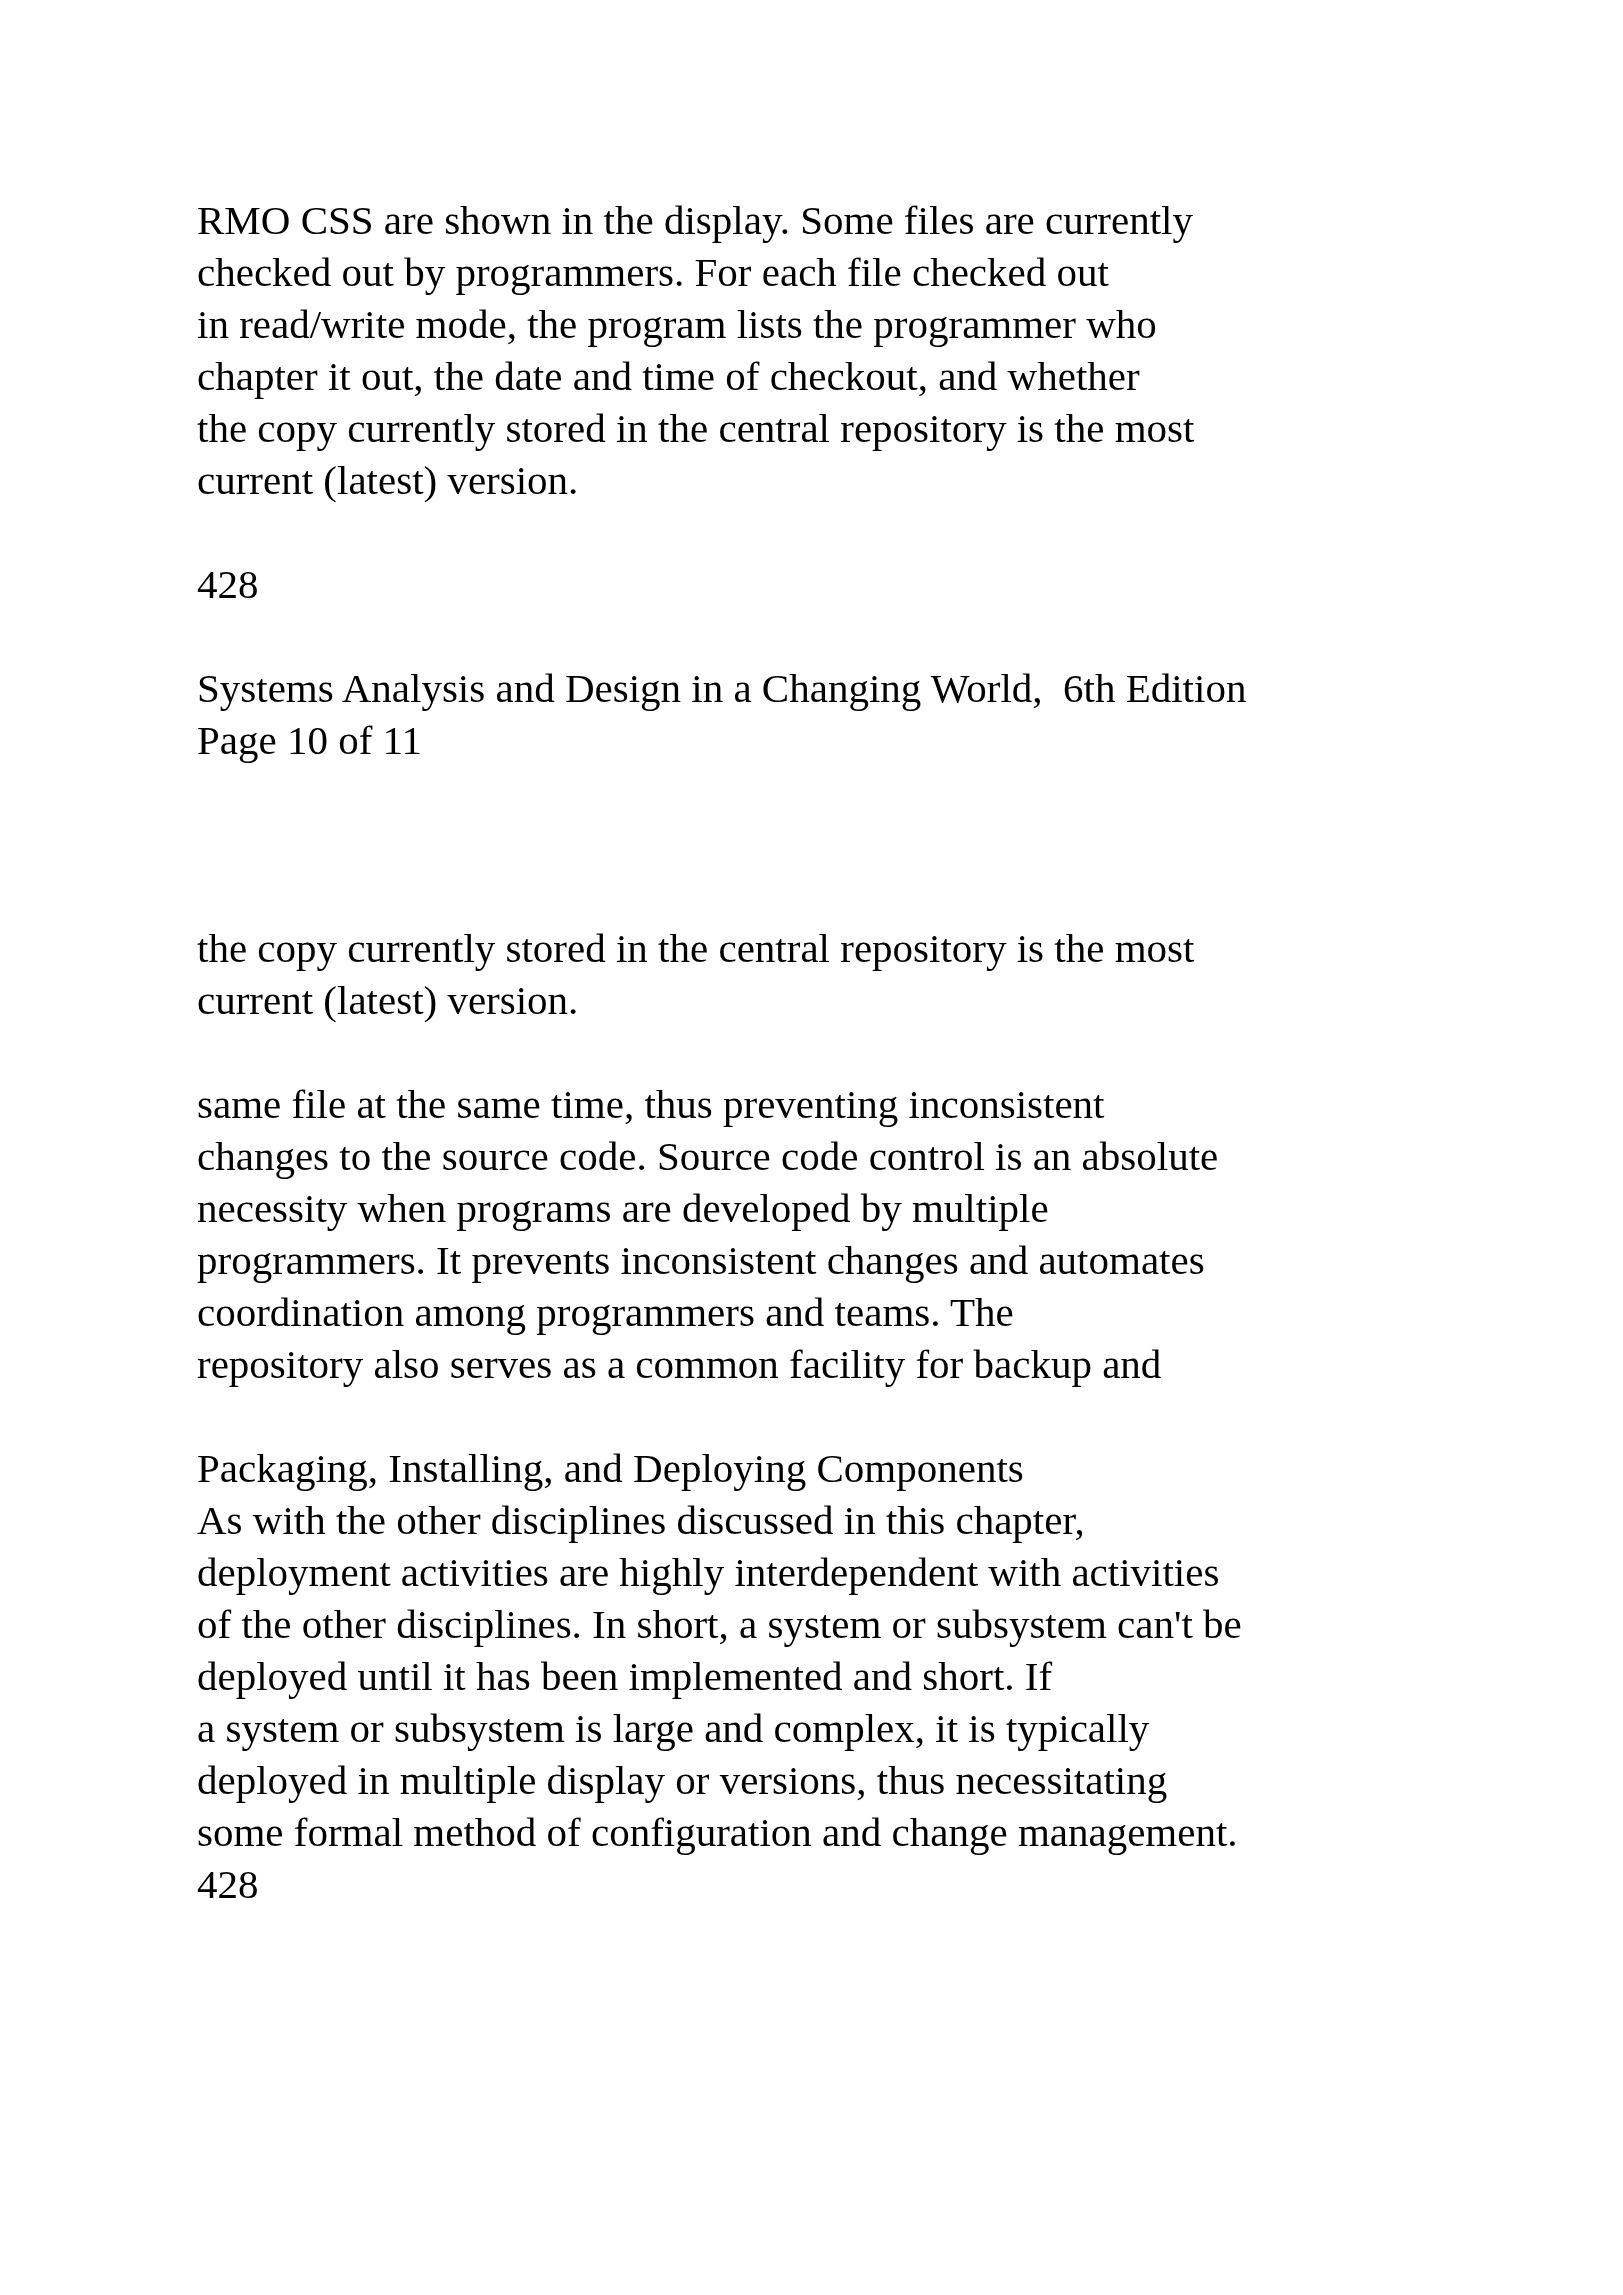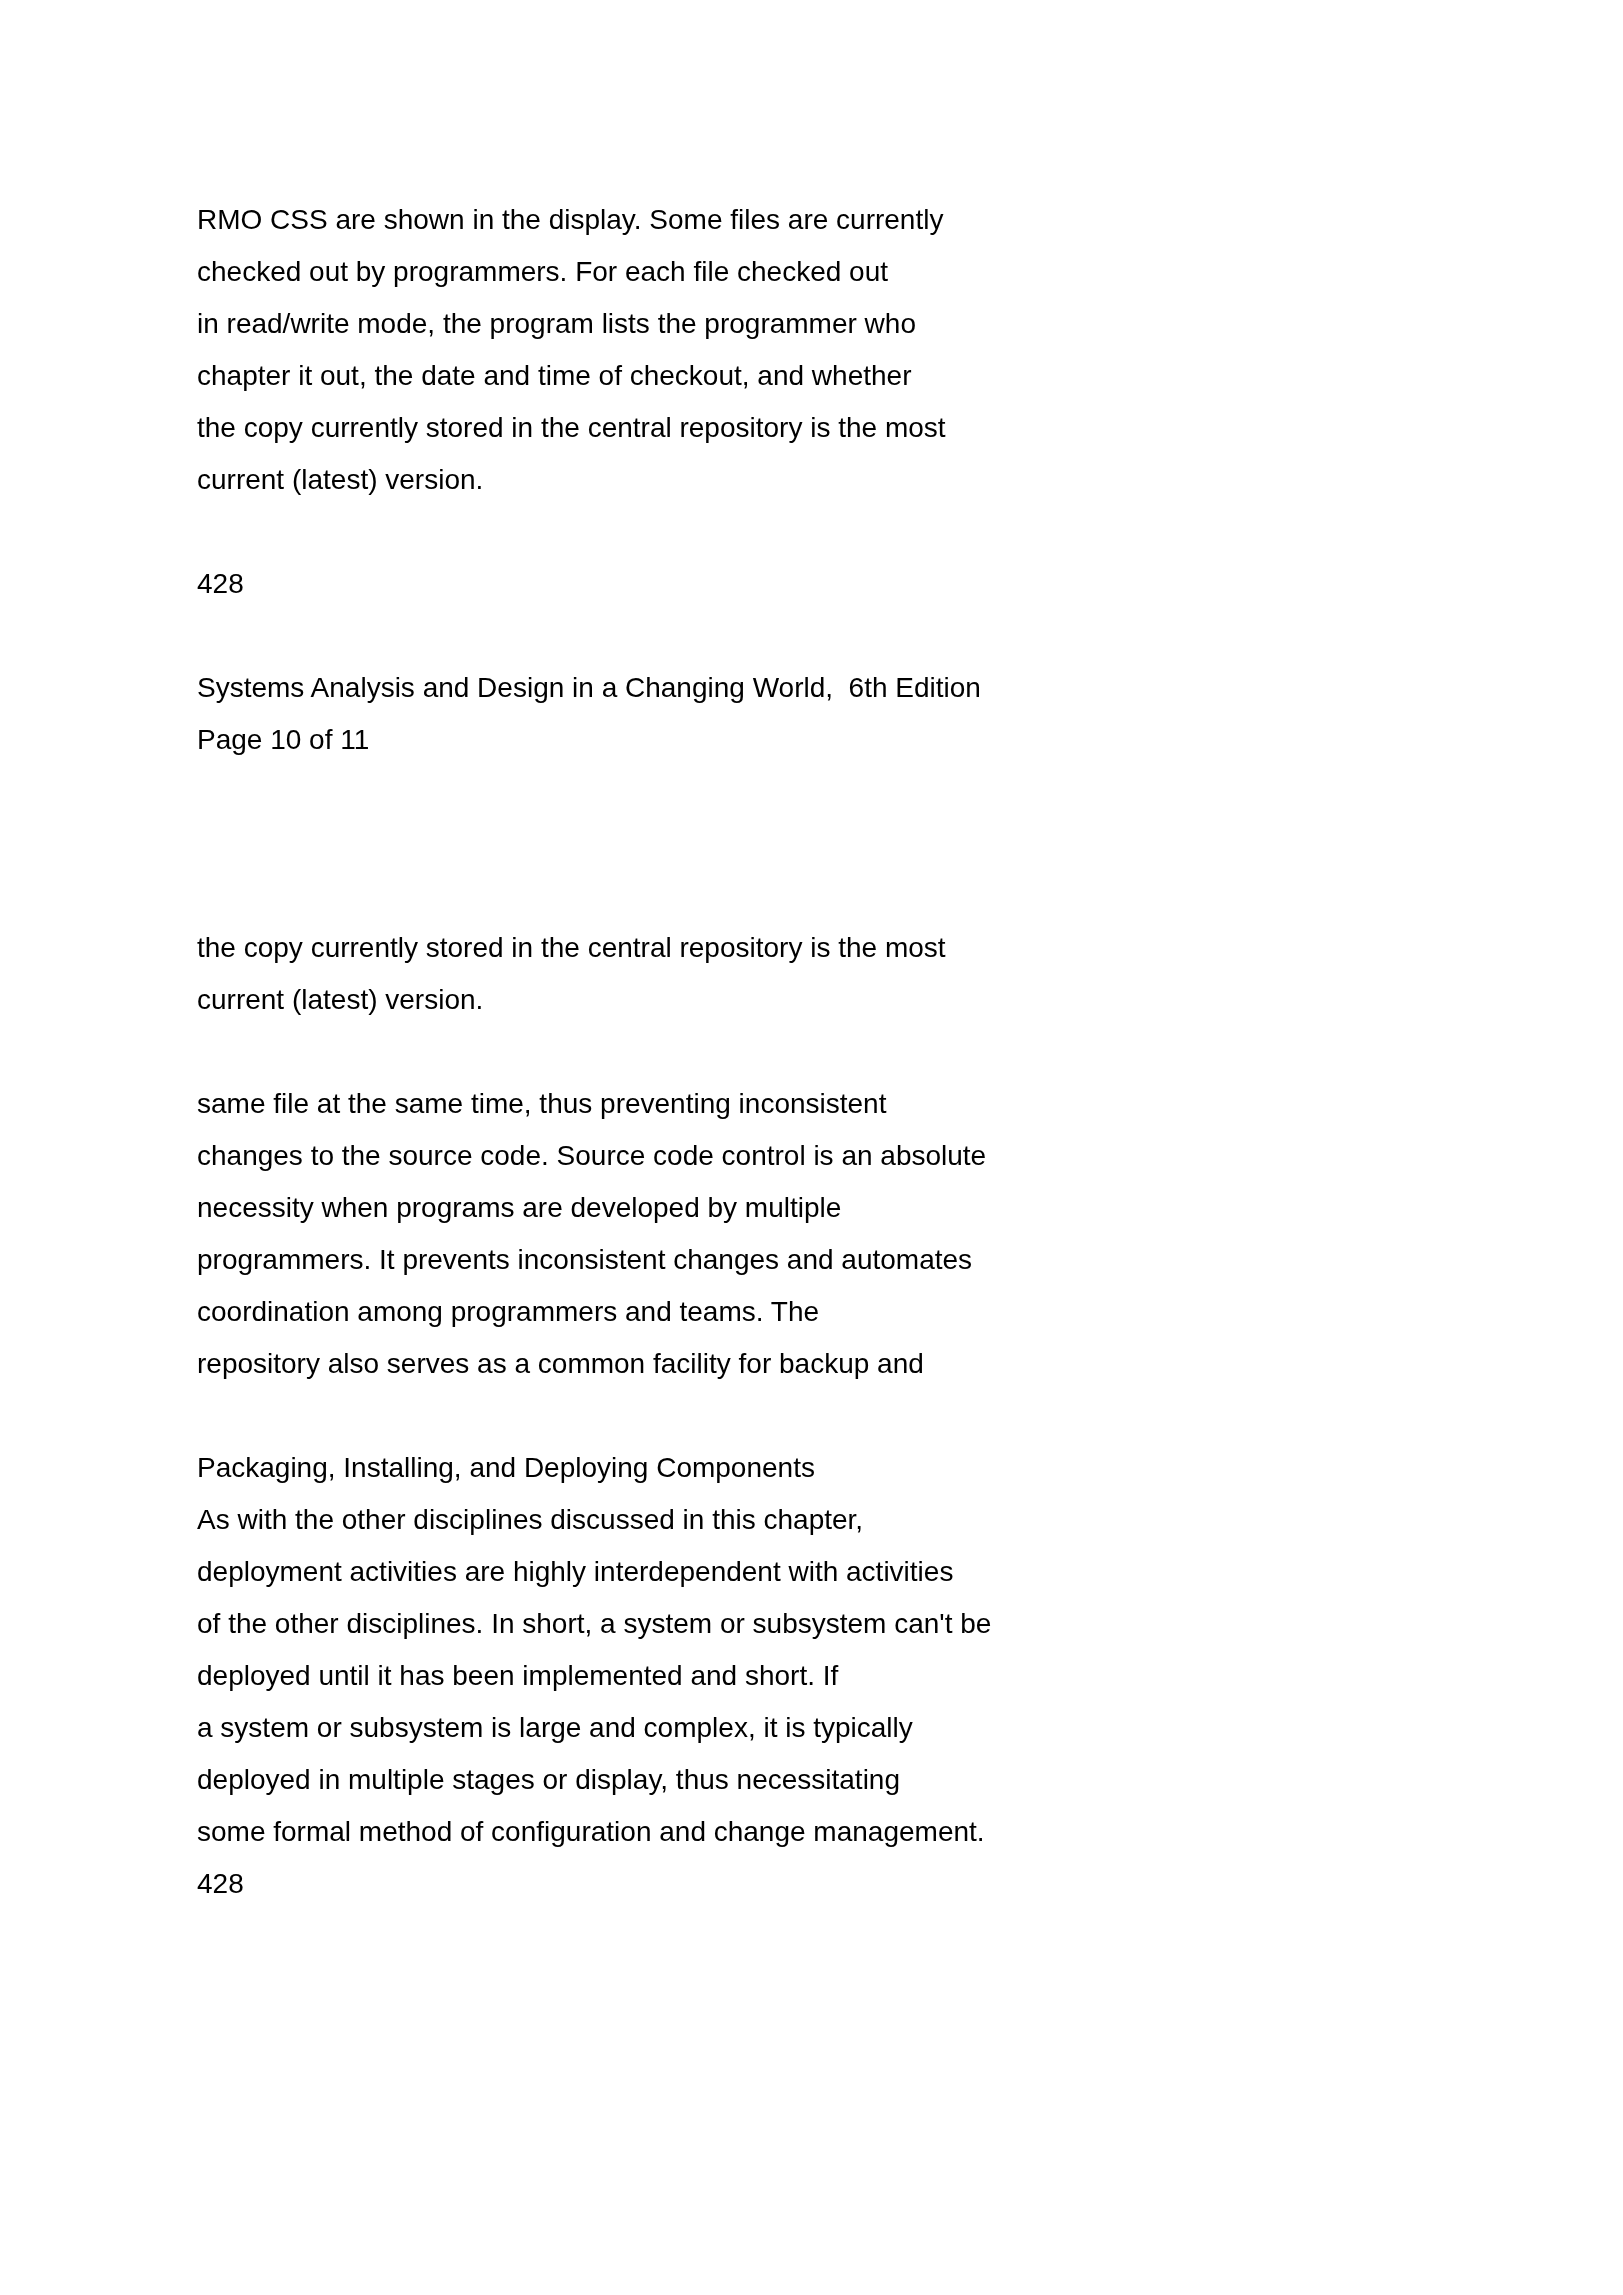--- a/index.html
+++ b/index.html
@@ -16,22 +16,22 @@
     width: 1623px;
     height: 2295px;
     background: #ffffff;
     overflow: hidden;
   }
   .content {
     position: absolute;
     left: 197px;
     top: 194px;
     width: 1308px;
-    font-family: Liberation Sans, sans-serif;
-    font-size: 28px;
+    font-family: Liberation Serif, serif;
+    font-size: 41px;
     line-height: 52px;
     color: #000000;
   }
   .line {
     white-space: pre; 
   }
 </style>
 </head>
 <body>
 
@@ -60,18 +60,18 @@
       <div class="line">programmers. It prevents inconsistent changes and automates</div>
       <div class="line">coordination among programmers and teams. The</div>
       <div class="line">repository also serves as a common facility for backup and</div>
       <div class="line">&nbsp;</div>
       <div class="line">Packaging, Installing, and Deploying Components</div>
       <div class="line">As with the other disciplines discussed in this chapter,</div>
       <div class="line">deployment activities are highly interdependent with activities</div>
       <div class="line">of the other disciplines. In short, a system or subsystem can't be</div>
       <div class="line">deployed until it has been implemented and short. If</div>
       <div class="line">a system or subsystem is large and complex, it is typically</div>
-      <div class="line">deployed in multiple stages or display, thus necessitating</div>
+      <div class="line">deployed in multiple display or versions, thus necessitating</div>
       <div class="line">some formal method of configuration and change management.</div>
       <div class="line">428</div>
     </div>
 </div>
 
 
 </body></html>

